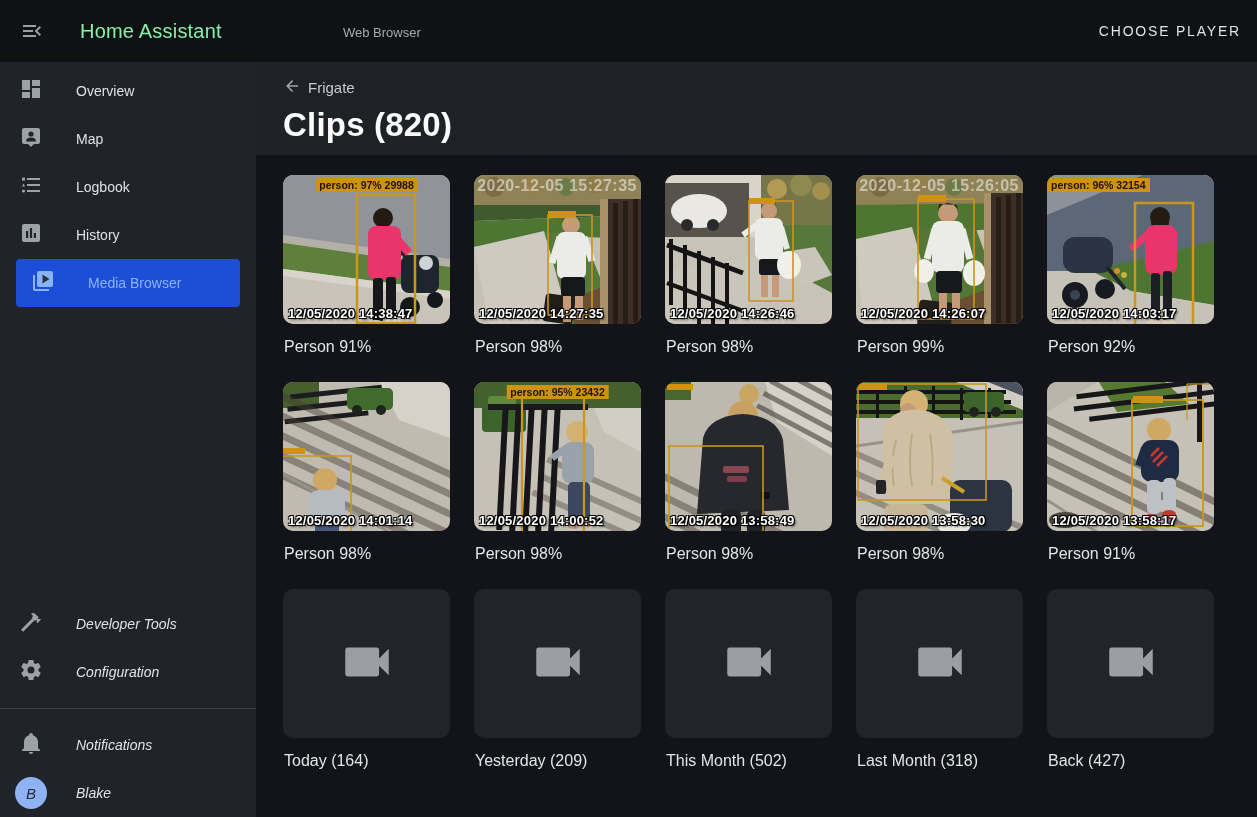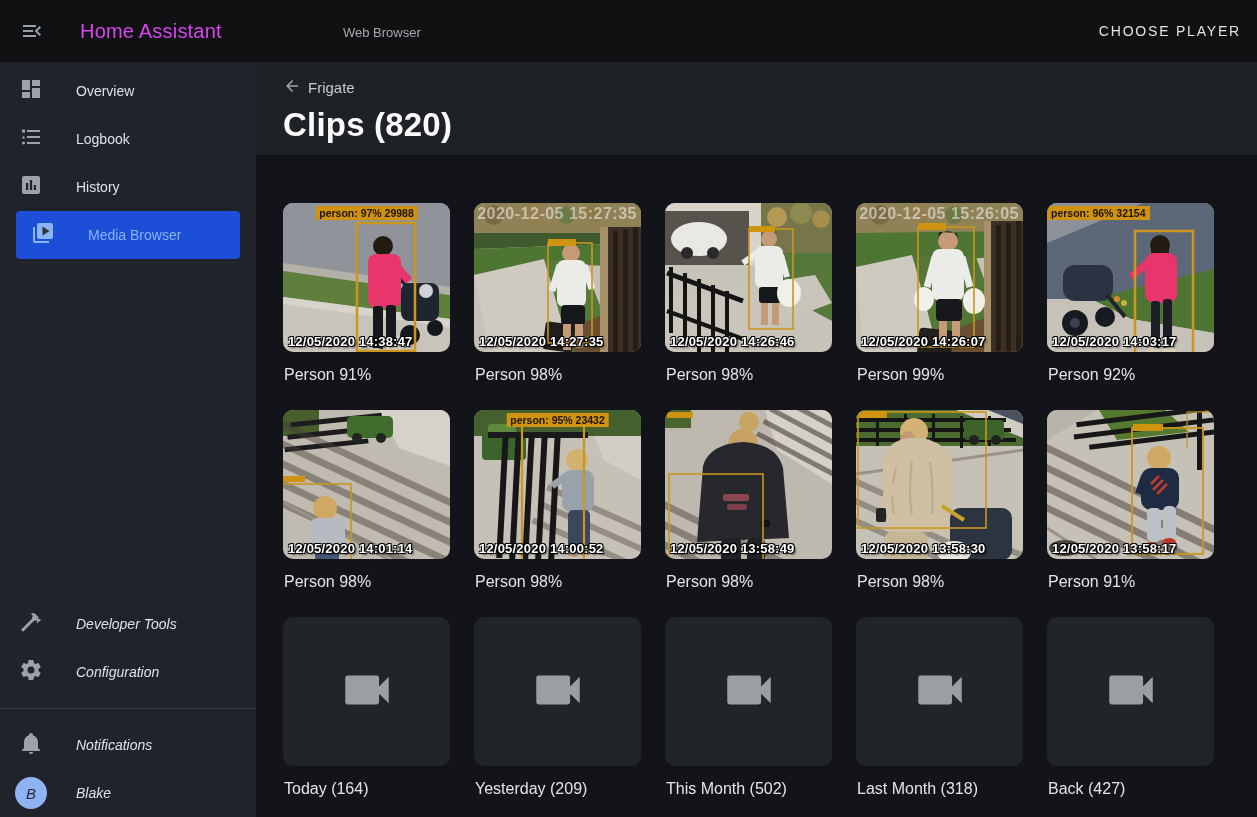--- a/index.html
+++ b/index.html
@@ -7,21 +7,21 @@
   body { width:1257px; height:817px; overflow:hidden;
          font-family:"Liberation Sans", sans-serif; -webkit-font-smoothing:antialiased; }
   .app { position:relative; width:1257px; height:817px; overflow:hidden; background:#131419; }
 
   
   .appbar { position:absolute; top:0; left:0; width:100%; height:62px; background:#101112; z-index:5; }
   .menu-btn { position:absolute; left:20px; top:19px; width:24px; height:24px; border:none;
               background:transparent; color:#9aa0a6; cursor:pointer; padding:0; }
   .menu-btn svg { width:24px; height:24px; fill:currentColor; }
   .app-title { position:absolute; left:80px; top:50%; transform:translateY(-50%);
-               font-size:20px; color:#d946ef; font-weight:400; letter-spacing:.2px; }
+               font-size:20px; color:#86efac; font-weight:400; letter-spacing:.2px; }
   .panel-head { position:absolute; left:343px; top:50%; transform:translateY(-50%); }
   .panel-title { font-size:20px; color:#dcdde0; font-weight:400; line-height:24px; }
   .panel-subtitle { font-size:13px; color:#a6a9ad; margin-top:2px; }
   .choose-btn { position:absolute; right:16px; top:50%; transform:translateY(-50%);
                 background:transparent; border:none; color:#e2e3e5; font-family:inherit;
                 font-size:14px; font-weight:500; letter-spacing:1.8px; cursor:pointer; }
 
   
   .shell { position:absolute; top:62px; left:0; width:1257px; height:755px; display:flex; }
 
@@ -38,21 +38,21 @@
   .sb-item.active .cut { fill:#2b313d; }
   .sb-bottom { margin-top:auto;font-style:italic; }
   .sb-divider { height:1px; background:#3a3d43; margin:12px 0; }
   .avatar { width:32px; height:32px; border-radius:50%; background:#8fb2f3; color:#202a3c;
             font-size:15px; font-weight:500; display:flex; align-items:center; justify-content:center;
             margin-left:-4px; flex:none; }
   .sb-item.user { padding-left:19px; }
   .sb-item.user .sb-label { margin-left:29px; }
 
   
-  .main { flex:1; height:100%; display:flex; flex-direction:column; background:#131419;gap:28px; }
+  .main { flex:1; height:100%; display:flex; flex-direction:column; background:#131419; }
   .content-head { height:93px; background:#1e2126; padding:15px 0 0 27px; }
   .breadcrumb { display:inline-flex; align-items:center; gap:7px; color:#c9cacd;
                 font-size:15px; cursor:pointer; }
   .breadcrumb svg { width:18px; height:18px; fill:#a3a6ab; }
   .page-title { margin-top:7px; font-size:33px; font-weight:700; color:#fafafa; letter-spacing:.2px; }
 
   .grid-area { flex:1; padding:20px 0 0 27px; overflow:hidden; }
   .grid { display:grid; grid-template-columns:repeat(5,167px); column-gap:24px; }
   .card { width:167px; cursor:pointer; }
   .thumb { position:relative; width:167px; height:149px; border-radius:10px; overflow:hidden;
@@ -92,20 +92,28 @@
   </div>
 
   <div class="shell">
     <nav class="sidebar">
       <div id="sb-primary">
           <div class="sb-item">
             <span><svg viewBox="0 0 24 24">
                 <path d="M13 3v6h8V3h-8zM3 13h8V3H3v10zm0 8h8v-6H3v6zm10 0h8V11h-8v10z"></path>
               </svg></span>
             <span class="sb-label">Overview</span>
+          </div>
+          <div class="sb-item">
+            <span><svg viewBox="0 0 24 24">
+                <path d="M19 3H5C3.9 3 3 3.9 3 5v12c0 1.1.9 2 2 2h4l3 3 3-3h4c1.1 0 2-.9 2-2V5c0-1.1-.9-2-2-2z"></path>
+                <circle class="cut" cx="12" cy="9" r="2.6"></circle>
+                <path class="cut" d="M12 12.6c-2.6 0-4.8 1.3-4.8 2.9v1h9.6v-1c0-1.6-2.2-2.9-4.8-2.9z"></path>
+              </svg></span>
+            <span class="sb-label">Map</span>
           </div>
           <div class="sb-item">
             <span><svg viewBox="0 0 24 24">
                 <path d="M8 5h13v2H8zM8 11h13v2H8zM8 17h13v2H8z"></path>
                 <rect x="3" y="4.6" width="3" height="3"></rect>
                 <path d="M4.5 10.4 6.1 13.4H2.9z"></path>
                 <circle cx="4.5" cy="18" r="1.6"></circle>
               </svg></span>
             <span class="sb-label">Logbook</span>
           </div>

